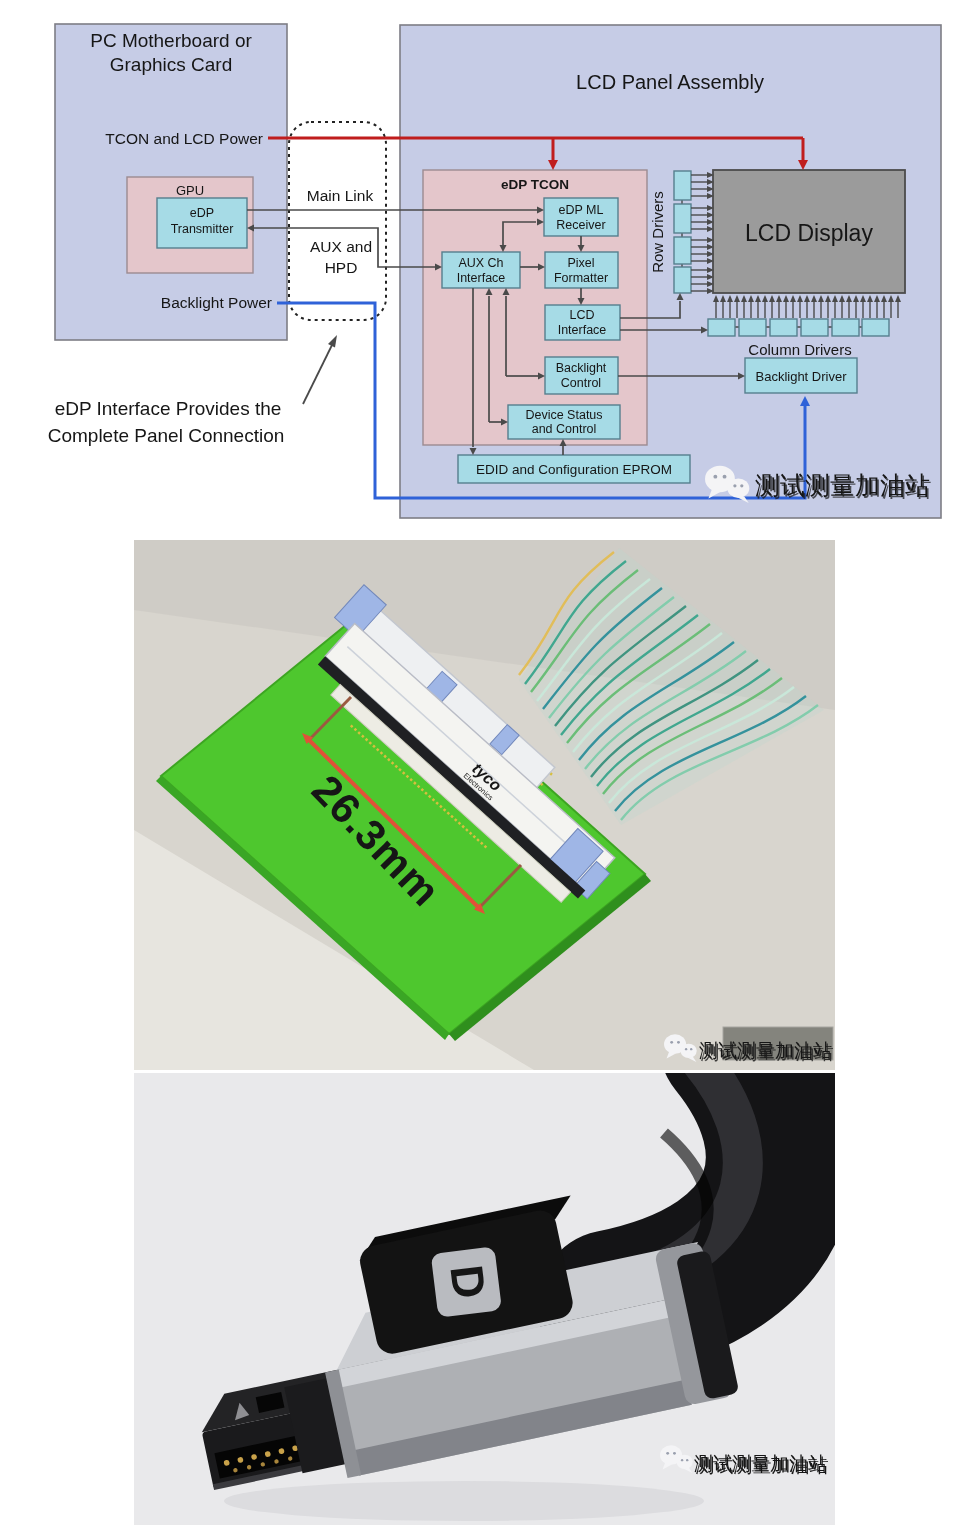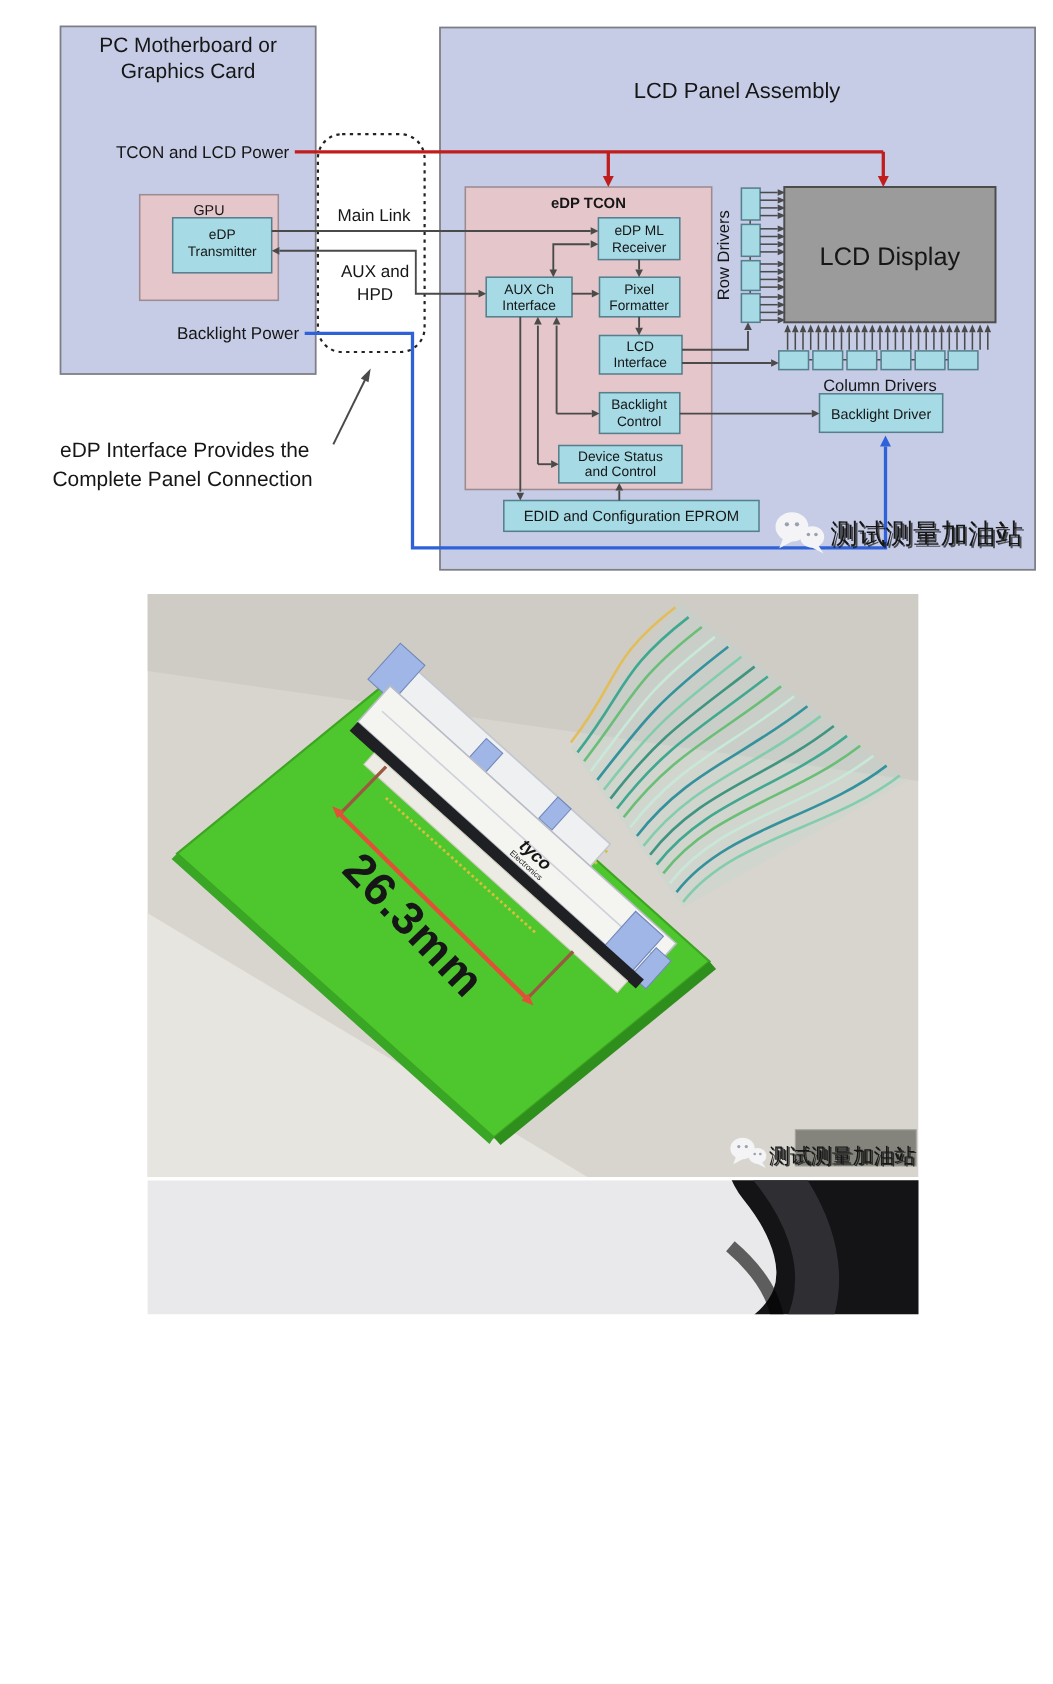--- a/index.html
+++ b/index.html
@@ -1,16 +1,16 @@
 <!DOCTYPE html>
 <html><head>
 <meta charset="utf-8">
 <style>
   html,body{margin:0;padding:0;background:#ffffff;}
-  #page{position:relative;width:957px;height:1195px;background:#fff;overflow:hidden;
+  #page{position:relative;width:957px;height:1531px;background:#fff;overflow:hidden;
         font-family:"Liberation Sans",sans-serif;}
   .sec{position:absolute;}
   svg text{font-family:"Liberation Sans",sans-serif;fill:#161616;}
   .lv{fill:#c6cce6;stroke:#7d7d85;stroke-width:1.6;}
   .pk{fill:#e4c6cb;stroke:#9c8b90;stroke-width:1.4;}
   .cy{fill:#a6dbe6;stroke:#567f8d;stroke-width:1.4;}
   .ln{stroke:#4a4a4a;stroke-width:1.7;fill:none;}
   .ah{fill:#4a4a4a;stroke:none;}
   .ctext{text-anchor:middle;}
 </style>

